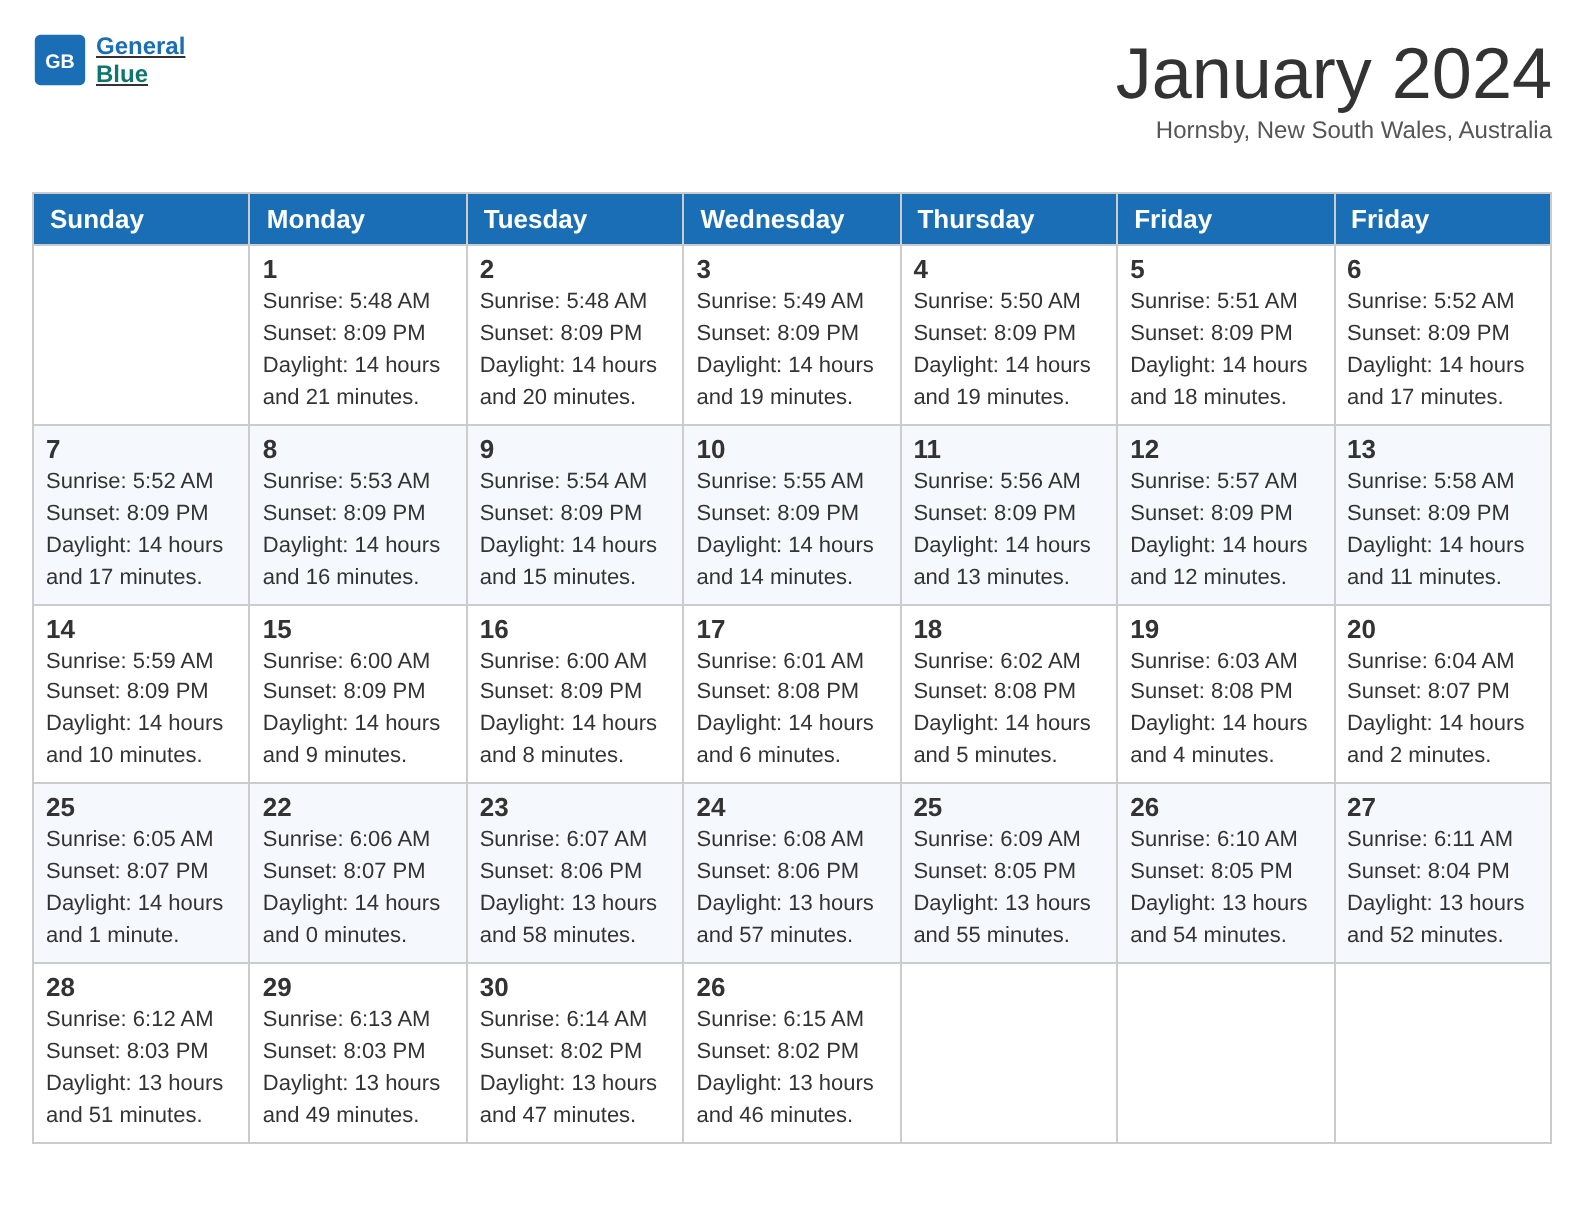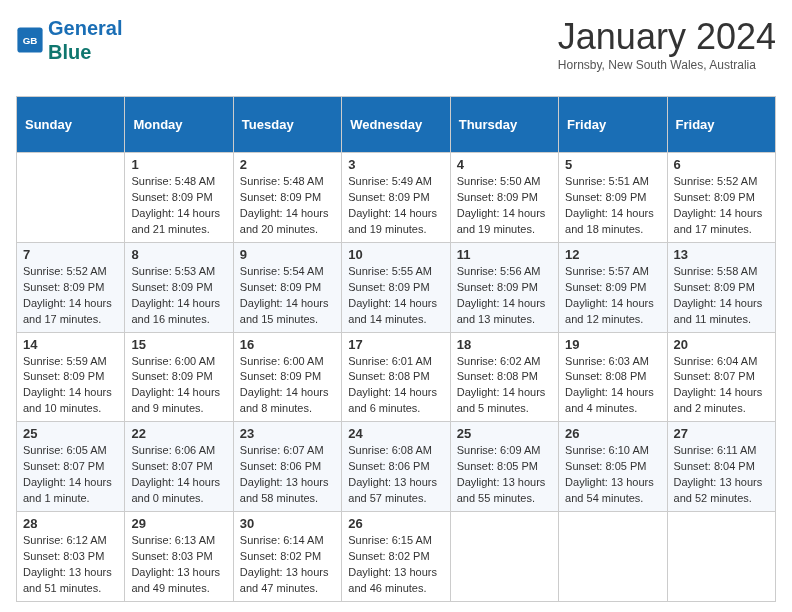--- a/index.html
+++ b/index.html
@@ -14,54 +14,56 @@
       display: flex;
       justify-content: space-between;
       align-items: flex-start;
       margin-bottom: 24px;
     }
     .logo {
       display: flex;
       align-items: center;
     }
     .logo-text {
-      font-size: 20px;
+      font-size: 12px;
       font-weight: bold;
       color: #333;
       line-height: 1.2;
+      text-decoration: underline;
     }
     .logo-text span {
       color: #1a6eb5;
     }
     .logo-icon {
       width: 28px;
       height: 28px;
       margin-right: 4px;
     }
     .title-block {
+      text-align: right;
     }
     .calendar-title {
       font-size: 36px;
       font-weight: normal;
       color: #333;
     }
     .calendar-subtitle {
       font-size: 12px;
       color: #555;
     }
     .calendar-table {
       width: 100%;
       border-collapse: collapse;
       table-layout: fixed;
     }
     .calendar-table th {
       background-color: #1a6eb5;
       color: #fff;
       text-align: left;
-      padding: 20px 8px;
+      padding: 5px 8px;
       font-size: 13px;
       font-weight: bold;
       border: 1px solid #ccc;
     }
     .calendar-table td {
       border: 1px solid #ccc;
       vertical-align: top;
       padding: 4px 6px;
       font-size: 11px;
       color: #333;

